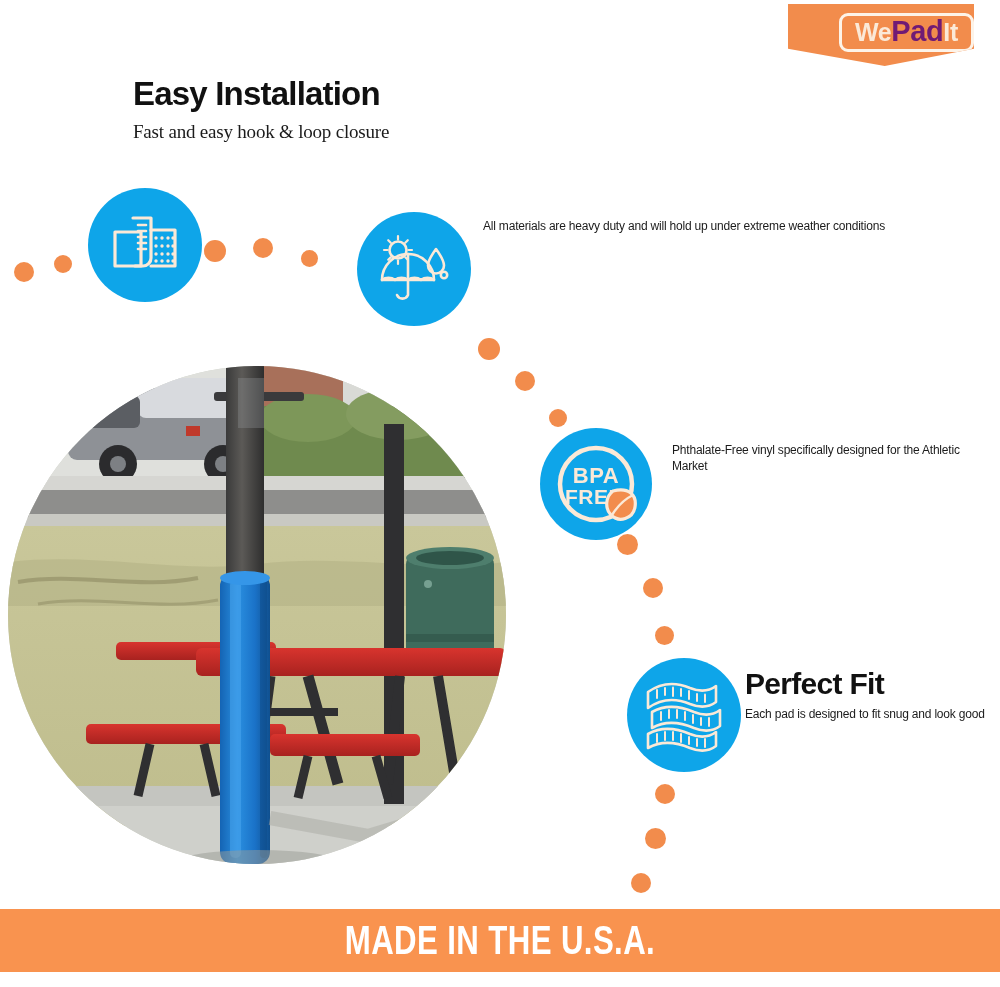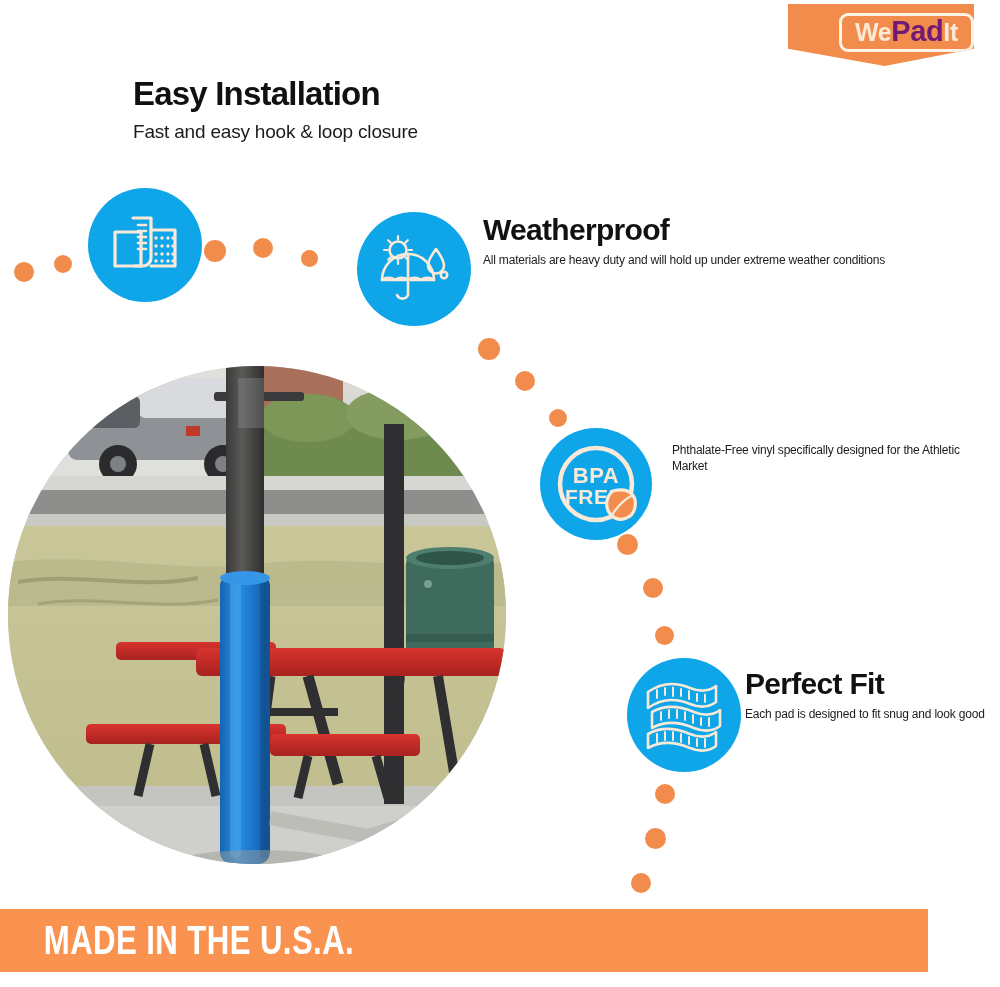--- a/index.html
+++ b/index.html
@@ -47,20 +47,21 @@
   
   .header-block { position:absolute; left:133px; top:76px; width:520px; }
   .header-title {
     font-size:33px; font-weight:bold; color:#111111;
     letter-spacing:-0.8px; line-height:1.1;
   }
   .header-sub {
     margin-top:9px;
     font-size:19px; color:#1b1b1b; font-weight:400;
     letter-spacing:-0.2px;
+    font-family:Liberation Serif, serif;
   }
 
   
   .feat-circle {
     position:absolute;
     border-radius:50%;
     background:#0ea5e9;
     display:flex; align-items:center; justify-content:center;
   }
   .c-install  { left:88px;  top:188px; width:114px; height:114px; }
@@ -97,23 +98,23 @@
     width:498px; height:498px;
     border-radius:50%;
     overflow:hidden;
     background:#cfd2c8;
   }
   .photo-svg { display:block; width:498px; height:498px; }
 
   
   .footer-banner {
     position:absolute; left:0; top:909px;
-    width:928px; height:63px;
+    width:1000px; height:63px;
     background:#F9934F;
-    display:flex; align-items:center; 
+    display:flex; align-items:center; justify-content:center;
   }
   .footer-text {
     color:#FFFFFF;
     font-size:40px;
     font-weight:bold;
     letter-spacing:0.5px;
     transform:scaleX(0.78);
     transform-origin:center;
     white-space:nowrap;
   }
@@ -263,21 +264,20 @@
           <line x1="39" y1="58" x2="39" y2="66"></line>
           <line x1="47" y1="61" x2="47" y2="68"></line>
           <line x1="55" y1="63" x2="55" y2="70"></line>
           <line x1="63" y1="63" x2="63" y2="71"></line>
         </g>
       </svg>
     </span>
   </div>
 
   <div class="feat-text t-weather">
-    <div class="feat-title">Weatherproof</div>
     <div class="feat-desc">All materials are heavy duty and will hold up under extreme weather conditions</div>
   </div>
 
   <div class="feat-text t-bpa">
     <div class="feat-desc">Phthalate-Free vinyl specifically designed for the Athletic Market</div>
   </div>
 
   <div class="feat-text t-fit">
     <div class="feat-title">Perfect Fit</div>
     <div class="feat-desc">Each pad is designed to fit snug and look good</div>

